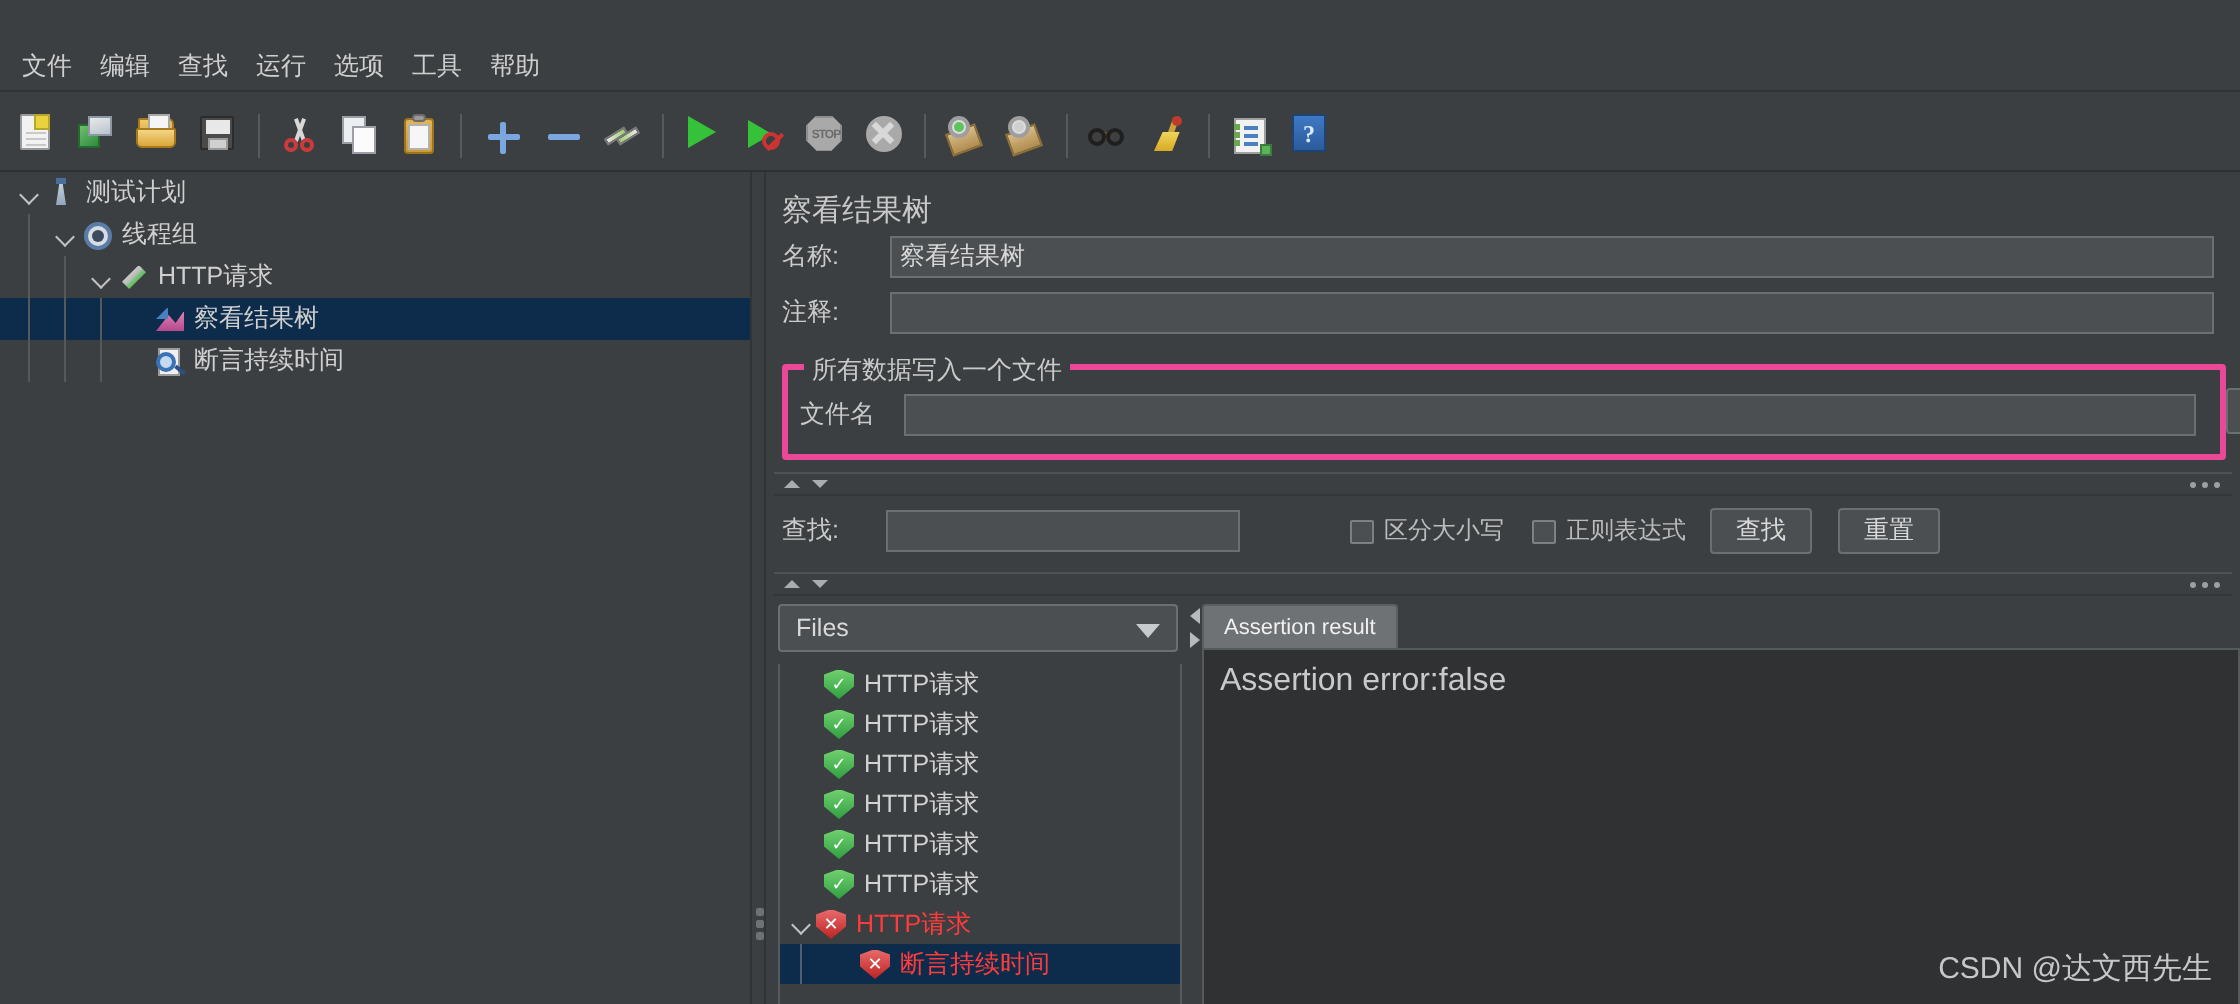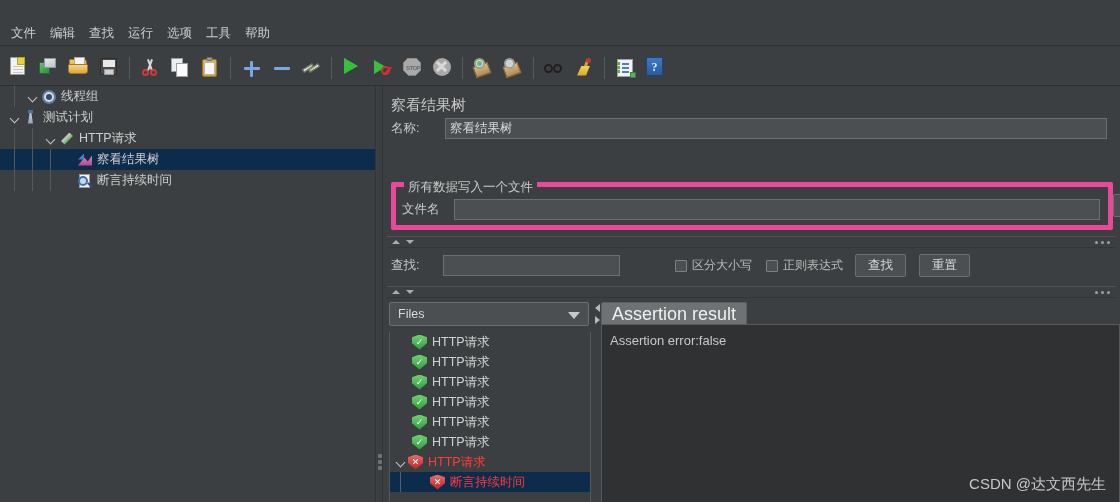--- a/index.html
+++ b/index.html
@@ -218,21 +218,21 @@
 
   .frm-row { position:absolute; display:flex; align-items:center; }
   .frm-label { font-size:12.5px; color:#cacaca; white-space:nowrap; }
   .txtfield {
     background:#4b4f51; border:1px solid #6a6f72; height:21px; color:#d7d7d7;
     font-size:12.5px; padding:0 4px; line-height:19px; outline:none;
     font-family:"Liberation Sans","DejaVu Sans",sans-serif;
   }
 
   .groupbox {
-    position:absolute; border:5px solid #ec4899; border-radius:2px;
+    position:absolute; border:3px solid #ec4899; border-radius:2px;
   }
   .groupbox .gb-title {
     position:absolute; left:8px; top:-8px; background:#3c3f41; padding:0 4px;
     font-size:12.5px; color:#cacaca; white-space:nowrap;
   }
 
   .smallbtn {
     background:#4b4f51; border:1px solid #6a6f72; color:#d9d9d9; font-size:12.5px;
     height:23px; padding:0 12px; border-radius:2px; cursor:default;
     font-family:"Liberation Sans","DejaVu Sans",sans-serif;
@@ -289,28 +289,28 @@
 
   .rsplit { position:absolute; left:210px; top:0; width:8px; height:204px; background:#3c3f41; }
   .rsplit .ar { position:absolute; left:1px; width:6px; height:8px; }
   .rsplit .ar.left:after { content:""; position:absolute; left:1px; top:0; width:0; height:0;
       border-top:4px solid transparent; border-bottom:4px solid transparent; border-right:5px solid #b6babd; }
   .rsplit .ar.right:after { content:""; position:absolute; left:1px; top:0; width:0; height:0;
       border-top:4px solid transparent; border-bottom:4px solid transparent; border-left:5px solid #b6babd; }
 
   .tabstrip { position:absolute; left:218px; top:2px; height:22px; display:flex; align-items:flex-end; }
   .tab {
-    background:#6e7275; color:#f0f0f0; font-size:18px; height:22px; line-height:22px;
+    background:#6e7275; color:#f0f0f0; font-size:11px; height:22px; line-height:22px;
     padding:0 10px; border:1px solid #5a5f62; border-bottom:none; border-radius:2px 2px 0 0; cursor:default;
   }
   .tabcontent {
     position:absolute; left:218px; top:24px; width:519px; height:180px;
     background:#2f3133; border:1px solid #555a5d; overflow:hidden; padding:6px 8px;
   }
-  .asrt-line { font-size:13px; color:#c9c9c9; line-height:19px; white-space:nowrap; }
+  .asrt-line { font-size:16px; color:#c9c9c9; line-height:19px; white-space:nowrap; }
 
   .watermark {
     position:absolute; right:14px; bottom:8px; font-size:15px; color:#d4d4d4; opacity:0.92;
     white-space:nowrap; font-family:"Liberation Sans","DejaVu Sans",sans-serif;
   }
 </style>
 </head>
 <body>
 
 <div id="app">
@@ -453,37 +453,37 @@
       <div class="ic ic-help">
           <div class="q">?</div>
         </div>
     </div>
   </div>
 
   <div class="mainarea">
 
     <div class="treepanel">
 
+      <div class="tree-row" style="padding-left:8px;">
+        <div class="twisty"></div>
+        <div class="tnode-icon icn-plan">
+            <div class="body"></div>
+            <div class="cap"></div>
+          </div>
+        <span>测试计划</span>
+      </div>
+
       <div class="tree-row" style="padding-left:26px;">
         <div class="guide" style="left:14px;"></div>
         <div class="twisty"></div>
         <div class="tnode-icon icn-gear">
             <div class="g"></div>
             <div class="c"></div>
           </div>
         <span>线程组</span>
-      </div>
-
-      <div class="tree-row" style="padding-left:8px;">
-        <div class="twisty"></div>
-        <div class="tnode-icon icn-plan">
-            <div class="body"></div>
-            <div class="cap"></div>
-          </div>
-        <span>测试计划</span>
       </div>
 
       <div class="tree-row" style="padding-left:44px;">
         <div class="guide" style="left:14px;"></div>
           <div class="guide" style="left:32px;"></div>
         <div class="twisty"></div>
         <div class="tnode-icon icn-pip">
             <div class="tube"></div>
           </div>
         <span>HTTP请求</span>
@@ -525,20 +525,24 @@
 
     <div class="rightpanel">
 
       <div class="panel-title">察看结果树</div>
 
       <div class="frm-row" style="left:8px; top:32px; width:722px;">
         <div class="frm-label" style="width:54px;">名称:</div>
         <div class="txtfield" style="width:662px;">察看结果树</div>
       </div>
 
+      <div class="frm-row" style="left:8px; top:60px; width:722px;">
+        <div class="frm-label" style="width:54px;">注释:</div>
+        <div class="txtfield" style="width:662px;"></div>
+      </div>
 
       <div class="groupbox" style="left:8px; top:96px; width:722px; height:48px;">
         <div class="gb-title">所有数据写入一个文件</div>
         <div class="frm-row" style="left:6px; top:12px;">
           <div class="frm-label" style="width:52px;">文件名</div>
           <div class="txtfield" style="width:646px;"></div>
         </div>
       </div>
       <div class="browsebtn" style="left:730px; top:108px; width:28px; height:23px;"></div>
 

